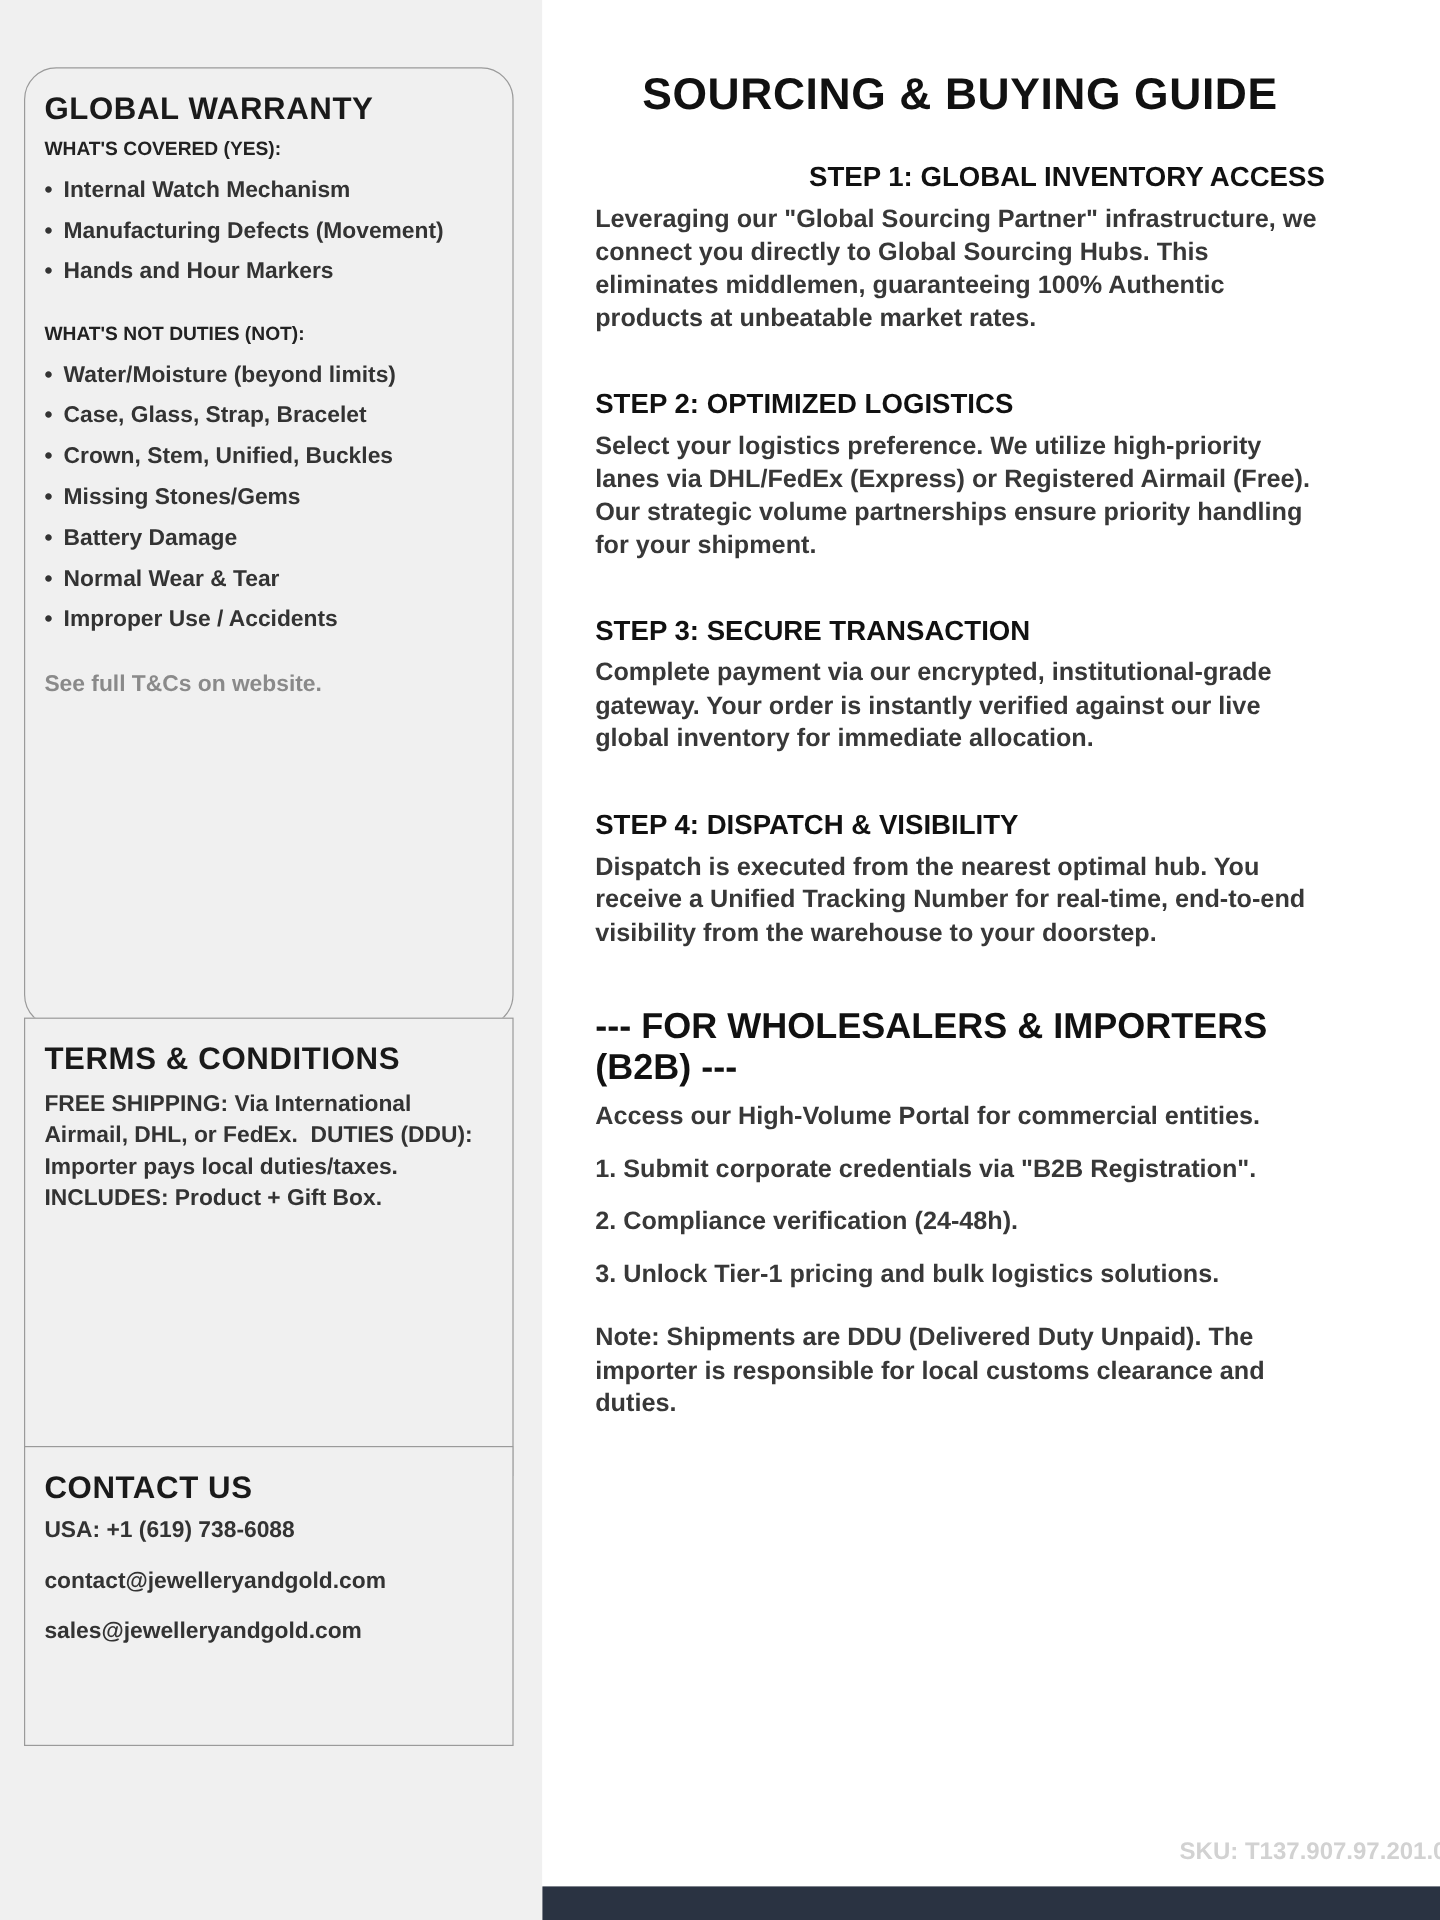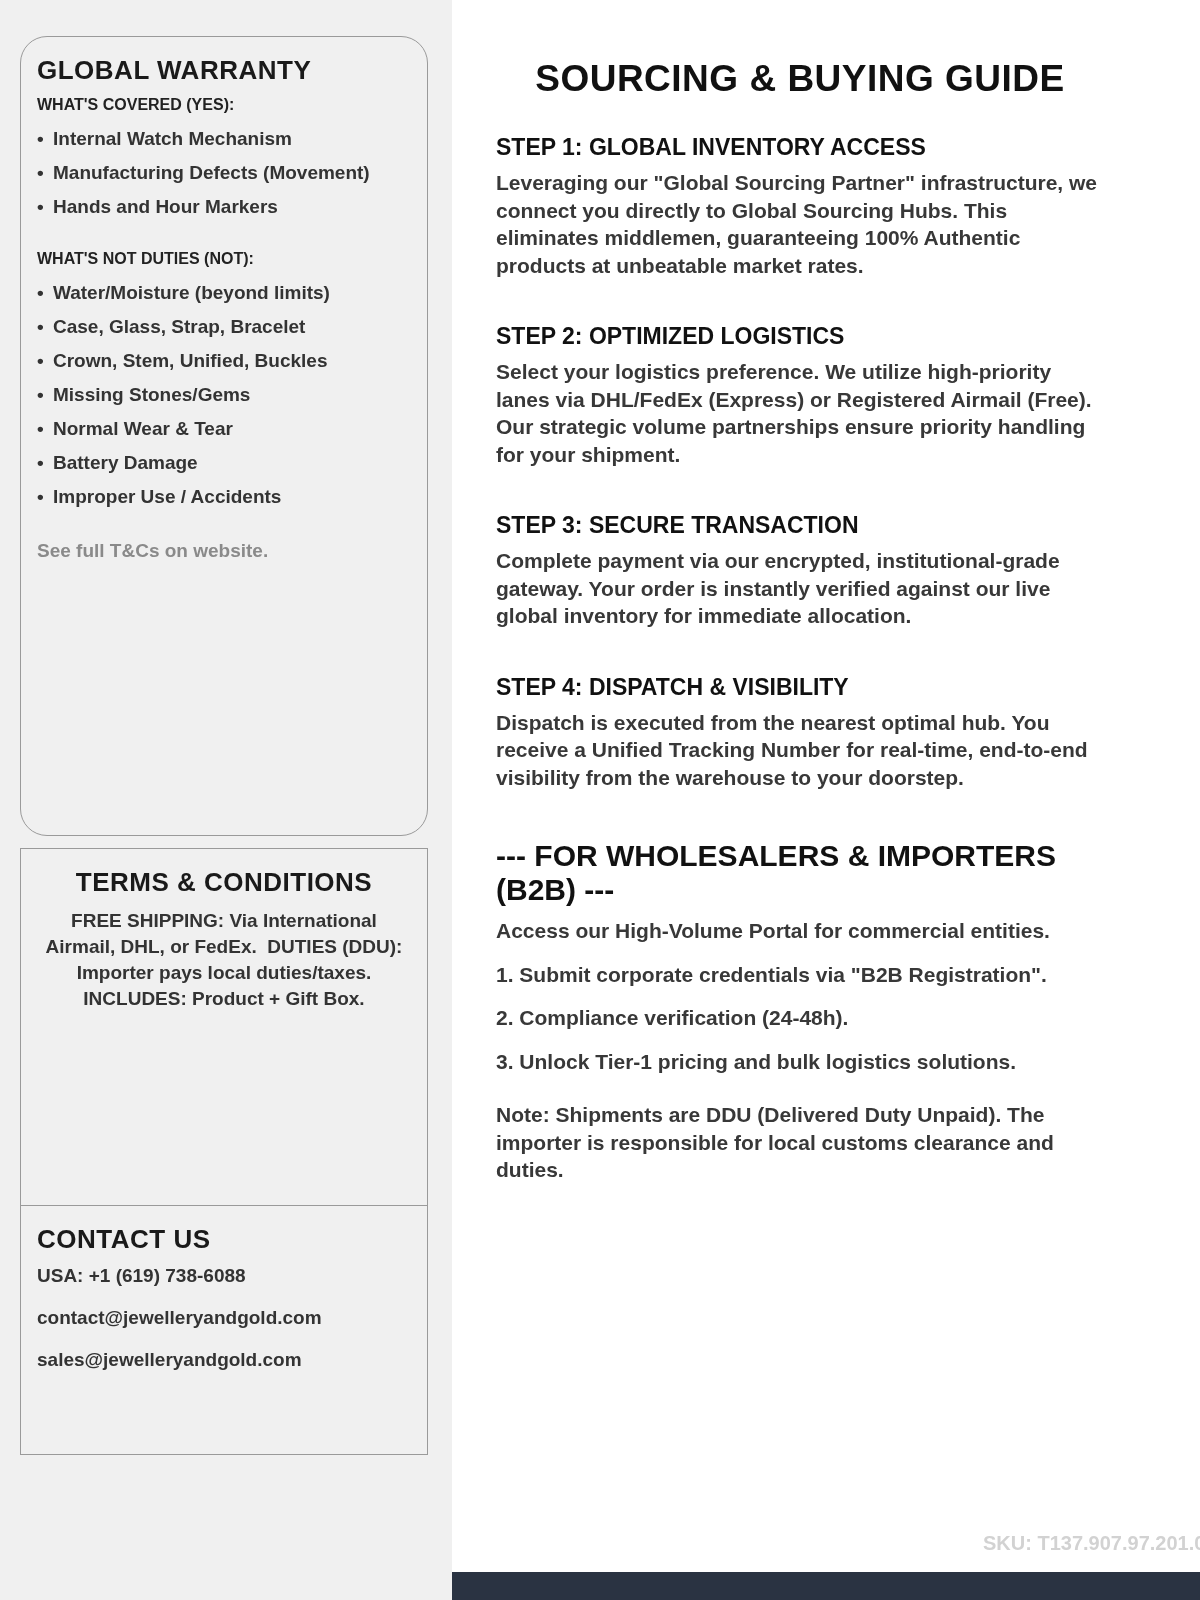--- a/index.html
+++ b/index.html
@@ -26,22 +26,22 @@
   }
   .box {
     position: absolute;
     left: 20px;
     width: 408px;
     border: 1px solid #9a9a9a;
     background: #f0f0f0;
     box-sizing: border-box;
     padding: 18px 16px;
   }
-  .box-warranty { top: 36px;  height: 800px; border-radius: 27px; }
-  .box-terms    { top: 848px; height: 382px; text-align: center; }
+  .box-warranty { top: 56px;  height: 800px; border-radius: 27px; }
+  .box-terms    { top: 848px; height: 382px; }
   .box-contact  { top: 1205px; height: 250px; }
 
   .box h2 {
     margin: 0 0 10px 0;
     font-size: 26px;
     font-weight: 800;
     letter-spacing: 0.5px;
     color: #1a1a1a;
   }
   .box h3 {
@@ -107,21 +107,21 @@
     color: #111111;
     text-align: center;
     white-space: nowrap;
   }
   .step-heading {
     margin: 44px 0 8px 0;
     font-size: 23px;
     font-weight: 800;
     color: #111111;
   }
-  .step-heading.first { margin-top: 0; }
+  .step-heading.first { margin-top: 0; text-align: right; }
   .step-body {
     margin: 0;
     font-size: 21px;
     font-weight: 600;
     color: #383838;
     line-height: 27.5px;
     max-width: 625px;
   }
   .b2b-heading {
     margin: 48px 0 10px 0;
@@ -177,22 +177,22 @@
         <li>Internal Watch Mechanism</li>
         <li>Manufacturing Defects (Movement)</li>
         <li>Hands and Hour Markers</li>
       </ul>
       <h3>WHAT'S NOT DUTIES (NOT):</h3>
       <ul>
         <li>Water/Moisture (beyond limits)</li>
         <li>Case, Glass, Strap, Bracelet</li>
         <li>Crown, Stem, Unified, Buckles</li>
         <li>Missing Stones/Gems</li>
+        <li>Battery Damage</li>
         <li>Normal Wear &amp; Tear</li>
-        <li>Battery Damage</li>
         <li>Improper Use / Accidents</li>
       </ul>
       <div class="footnote">See full T&amp;Cs on website.</div>
     </section>
 
     <section class="box box-terms">
       <h2>TERMS &amp; CONDITIONS</h2>
       <div class="terms-body">FREE SHIPPING: Via International Airmail, DHL, or FedEx.  DUTIES (DDU): Importer pays local duties/taxes.  INCLUDES: Product + Gift Box.</div>
     </section>
 

